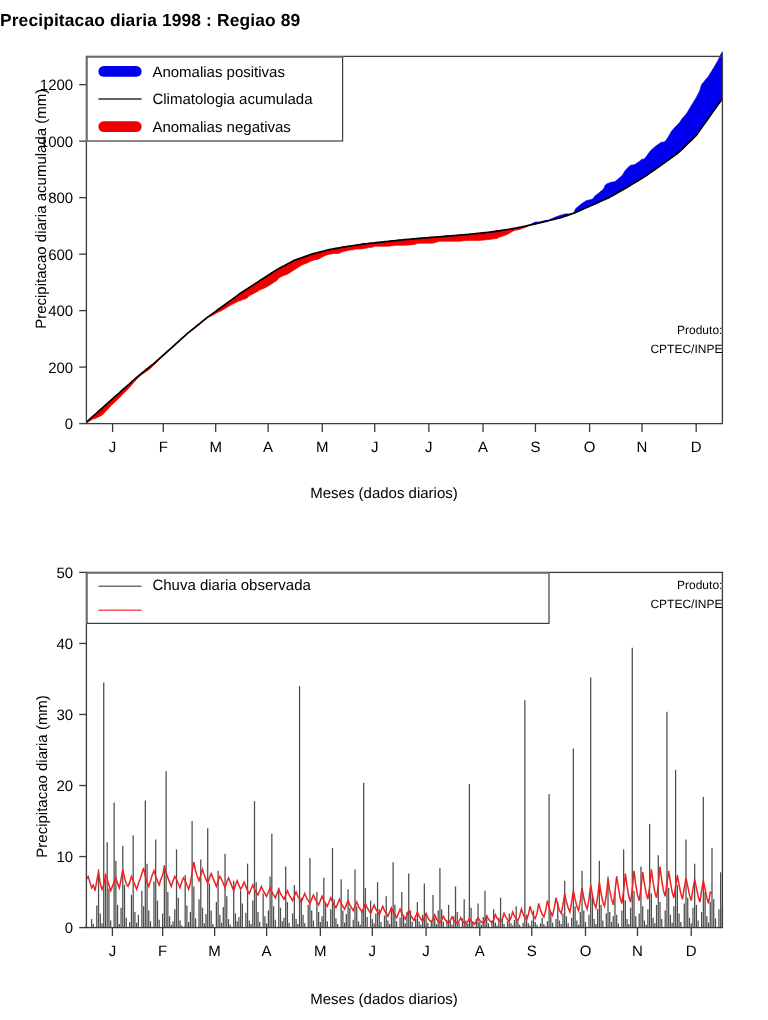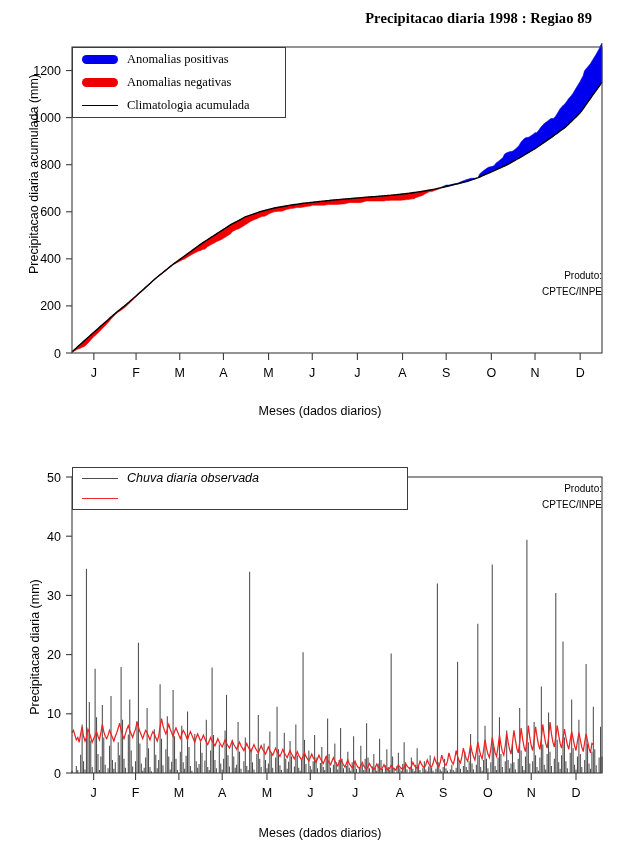--- a/index.html
+++ b/index.html
@@ -4,22 +4,22 @@
 <style>
   html,body{margin:0;padding:0;}
   body{
     width:640px;height:850px;background:#ffffff;
     font-family:"Liberation Sans", sans-serif;
     color:#000;overflow:hidden;position:relative;
   }
   #stage{position:absolute;left:0;top:0;width:640px;height:850px;}
   .chart-svg{display:block;position:absolute;left:0;top:0;}
   .ttl{
-    position:absolute;left:0;top:10px;width:592px;text-align:right;
-    font-size:14.5px;font-weight:bold;letter-spacing:.1px;font-family:Liberation Serif, serif;
+    position:absolute;left:0;top:10px;width:592px;text-align:left;
+    font-size:14.5px;font-weight:bold;letter-spacing:.1px;
   }
   .axlabel{position:absolute;font-size:12.5px;color:#000;}
   .ylab-top{
     left:-86px;top:167px;width:240px;text-align:center;
     transform:rotate(-90deg);transform-origin:center center;
   }
   .ylab-bot{
     left:-80px;top:640px;width:230px;text-align:center;
     transform:rotate(-90deg);transform-origin:center center;
   }
@@ -28,22 +28,22 @@
   .prod{
     position:absolute;font-size:10px;line-height:15.5px;
     text-align:right;white-space:pre;
   }
   .prod-top{right:38px;top:268px;}
   .prod-bot{right:38px;top:481px;}
   .legbox{
     position:absolute;background:#fff;border:1px solid #3c3c3c;
     box-sizing:border-box;
   }
-  .legbox-top{left:72px;top:47px;width:214px;height:71px;font-family:Liberation Serif, serif;}
-  .legbox-bot{left:72px;top:467px;width:336px;height:43px;font-style:italic;}
+  .legbox-top{left:72px;top:47px;width:214px;height:71px;}
+  .legbox-bot{left:72px;top:477px;width:386px;height:43px;}
   .legrow{display:flex;align-items:center;height:23px;padding-left:9px;}
   .legrow-b{height:20px;}
   .legtext{font-size:12.5px;padding-left:9px;white-space:nowrap;}
   .swatch-bar{width:36px;height:9px;border-radius:5px;}
   .swatch-line{width:36px;height:0;border-top:1.4px solid #000;}
   .swatch-line-gray{width:36px;height:0;border-top:1.3px solid #4d4d4d;}
   .swatch-line-red{width:36px;height:0;border-top:1.3px solid #ef2929;}
 </style>
 </head>
 <body>
@@ -104,26 +104,26 @@
   <div class="axlabel xlab-top">Meses (dados diarios)</div>
 
   <div class="prod prod-top"><span>Produto:</span><br><span>CPTEC/INPE</span></div>
 
   <div class="legbox legbox-top">
     <div class="legrow">
       <span class="swatch-bar" style="background:#0000ee"></span>
       <span class="legtext">Anomalias positivas</span>
     </div>
     <div class="legrow">
+      <span class="swatch-line"></span>
+      <span class="legtext">Climatologia acumulada</span>
+    </div>
+    <div class="legrow">
       <span class="swatch-bar" style="background:#ee0000"></span>
       <span class="legtext">Anomalias negativas</span>
-    </div>
-    <div class="legrow">
-      <span class="swatch-line"></span>
-      <span class="legtext">Climatologia acumulada</span>
     </div>
   </div>
 
   <svg class="chart-svg" id="svg-bot" width="640" height="420" viewBox="0 0 640 420" style="top:430px;">
       <g>
         <line x1="72" y1="343" x2="72" y2="340.632" stroke="#4d4d4d" stroke-width="1.05"></line>
         <line x1="76.33242506811989" y1="343" x2="76.33242506811989" y2="335.896" stroke="#4d4d4d" stroke-width="1.05"></line>
         <line x1="77.77656675749319" y1="343" x2="77.77656675749319" y2="340.04" stroke="#4d4d4d" stroke-width="1.05"></line>
         <line x1="80.66485013623978" y1="343" x2="80.66485013623978" y2="324.648" stroke="#4d4d4d" stroke-width="1.05"></line>
         <line x1="82.10899182561307" y1="343" x2="82.10899182561307" y2="294.456" stroke="#4d4d4d" stroke-width="1.05"></line>

